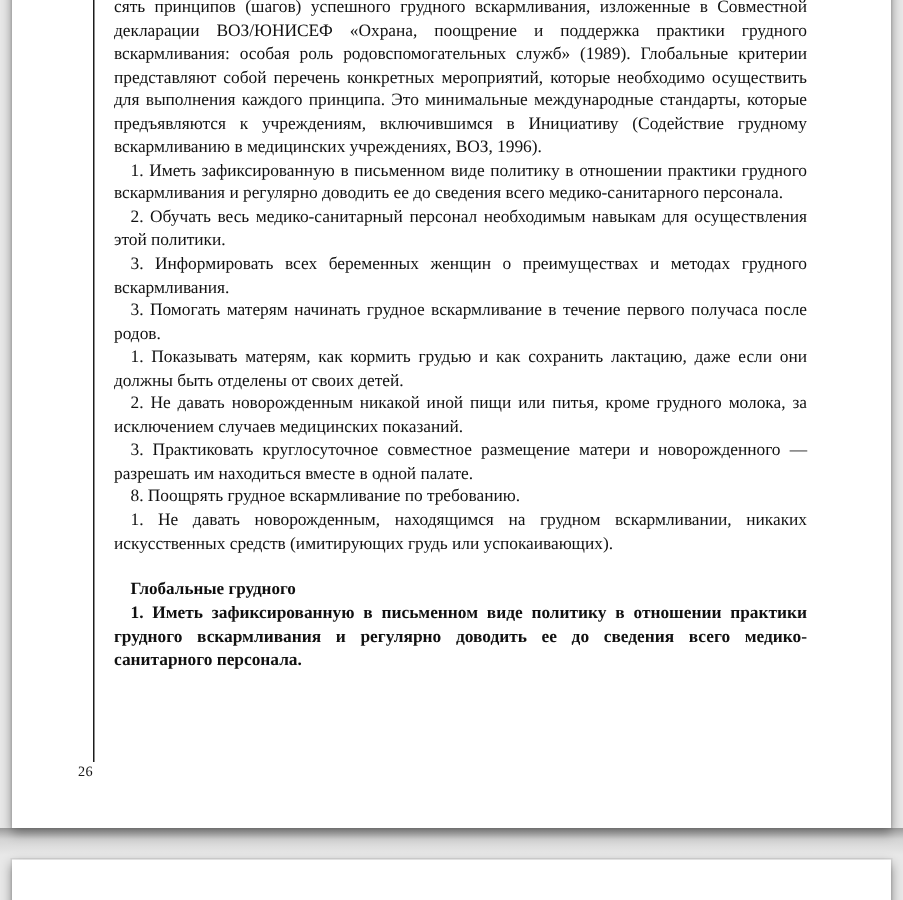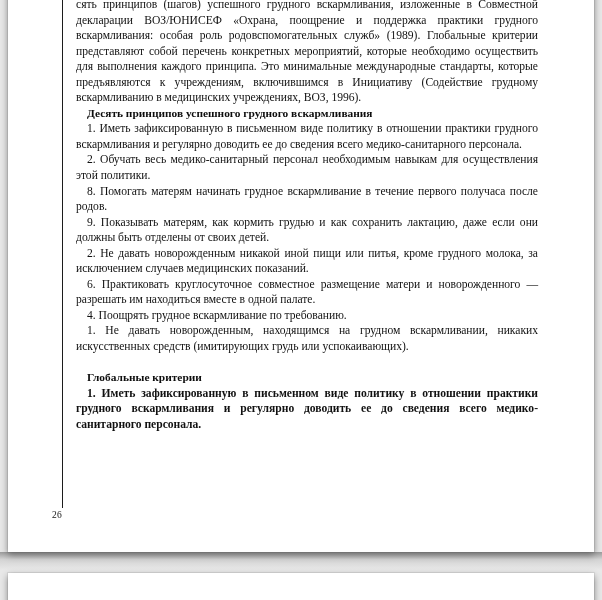--- a/index.html
+++ b/index.html
@@ -105,44 +105,44 @@
 
 <div id="viewer">
 
   <div class="page" id="page-current">
     <div class="page-inner">
       <div class="margin-rule"></div>
       <div class="textcol">
 
         <p class="body noindent">сять принципов (шагов) успешного грудного вскармливания, изложенные в Совместной декларации ВОЗ/ЮНИСЕФ «Охрана, поощрение и поддержка практики грудного вскармливания: особая роль родовспомогательных служб» (1989). Глобальные критерии представляют собой перечень конкретных мероприятий, которые необходимо осуществить для выполнения каждого принципа. Это минимальные международные стандарты, которые предъявляются к учреждениям, включившимся в Инициативу (Содействие грудному вскармливанию в медицинских учреждениях, ВОЗ, 1996).</p>
 
-        <p class="head">Десять принципов успешного грудного вскармливания</p>
 
 
         <p class="body">1. Иметь зафиксированную в письменном виде политику в отношении практики грудного вскармливания и регулярно доводить ее до сведения всего медико-санитарного персонала.</p>
 
         <p class="body">2. Обучать весь медико-санитарный персонал необходимым навыкам для осуществления этой политики.</p>
 
+        <p class="body">3. Информировать всех беременных женщин о преимуществах и методах грудного вскармливания.</p>
 
-        <p class="body">8. Помогать матерям начинать грудное вскармливание в течение первого получаса после родов.</p>
+        <p class="body">3. Помогать матерям начинать грудное вскармливание в течение первого получаса после родов.</p>
 
-        <p class="body">9. Показывать матерям, как кормить грудью и как сохранить лактацию, даже если они должны быть отделены от своих детей.</p>
+        <p class="body">1. Показывать матерям, как кормить грудью и как сохранить лактацию, даже если они должны быть отделены от своих детей.</p>
 
         <p class="body">2. Не давать новорожденным никакой иной пищи или питья, кроме грудного молока, за исключением случаев медицинских показаний.</p>
 
-        <p class="body">6. Практиковать круглосуточное совместное размещение матери и новорожденного — разрешать им находиться вместе в одной палате.</p>
+        <p class="body">3. Практиковать круглосуточное совместное размещение матери и новорожденного — разрешать им находиться вместе в одной палате.</p>
 
-        <p class="body">4. Поощрять грудное вскармливание по требованию.</p>
+        <p class="body">8. Поощрять грудное вскармливание по требованию.</p>
 
         <p class="body">1. Не давать новорожденным, находящимся на грудном вскармливании, никаких искусственных средств (имитирующих грудь или успокаивающих).</p>
 
 
         <div class="spacer"></div>
 
-        <p class="head">Глобальные критерии</p>
+        <p class="head">Глобальные грудного</p>
 
         <p class="body bold">1. Иметь зафиксированную в письменном виде политику в отношении практики грудного вскармливания и регулярно доводить ее до сведения всего медико-санитарного персонала.</p>
 
       </div>
       <div class="folio">26</div>
     </div>
   </div>
 
   <div class="sep-shadow"></div>
 

